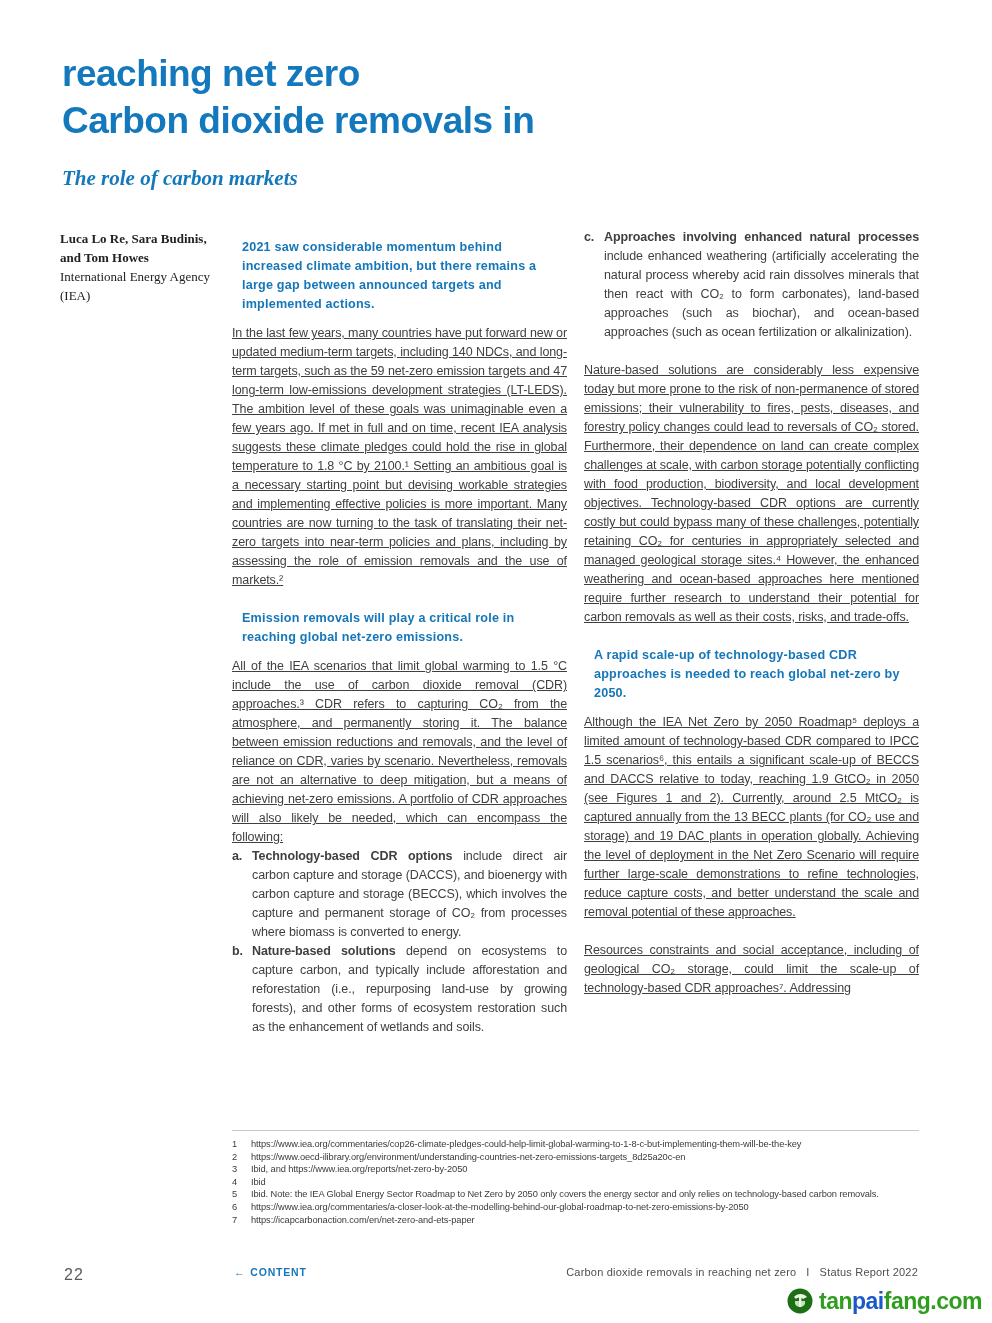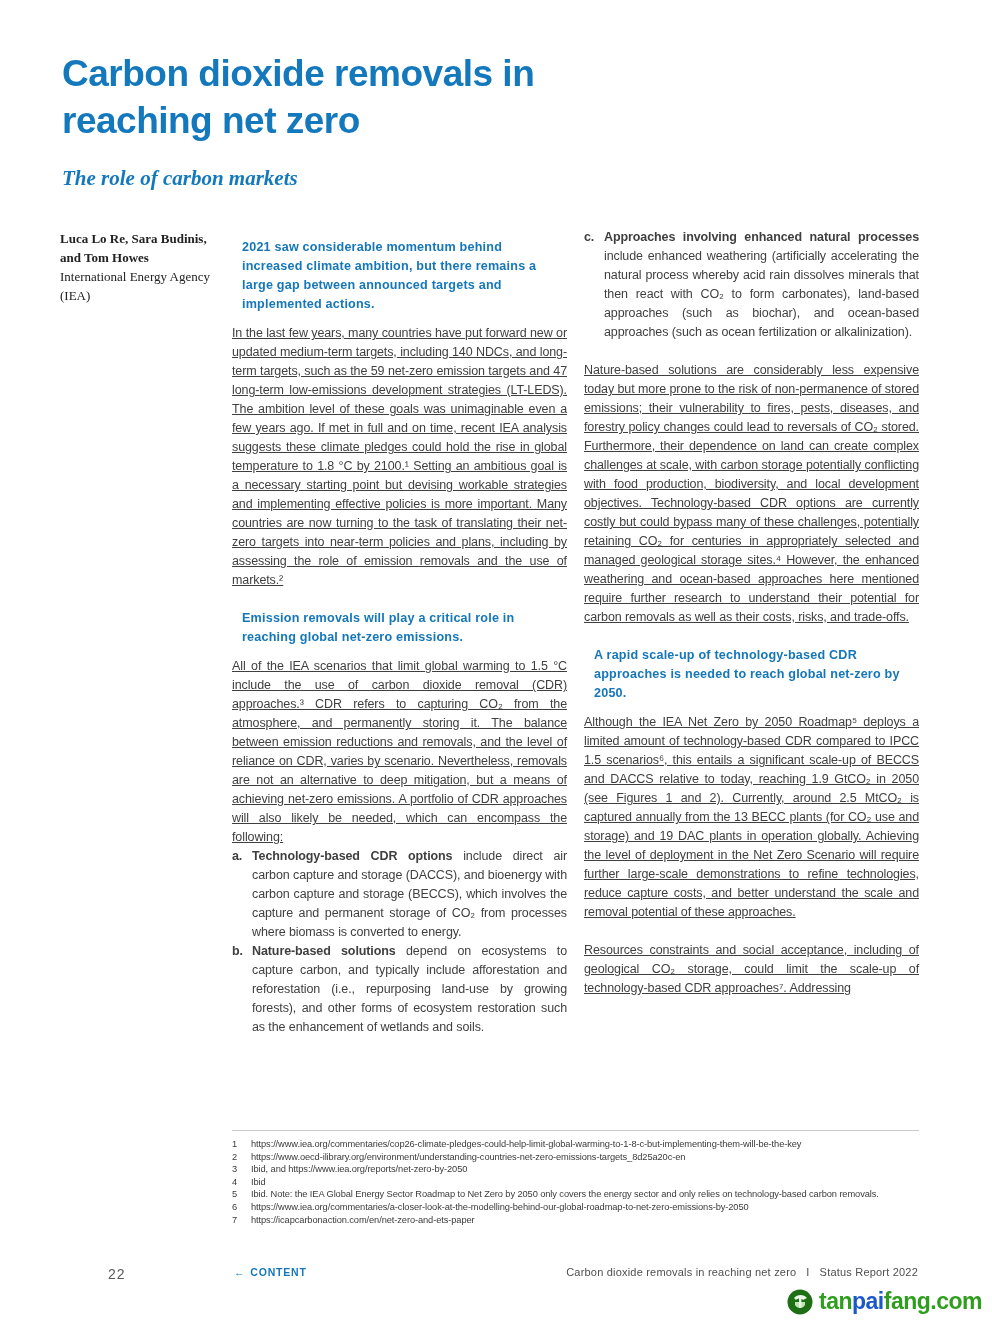--- a/index.html
+++ b/index.html
@@ -42,46 +42,46 @@
   
   .footnotes {
     position:absolute; left:232px; top:1130px; width:687px;
     border-top:1px solid #c9c9c9; padding-top:7px;
     font-size:9.3px; line-height:12.6px; color:#3b3b3b; letter-spacing:-0.1px;
   }
   .fn { display:flex; }
   .fn .num { width:19px; flex:0 0 19px; }
   .fn .txt { flex:1; color:#3b3b3b; text-decoration:none; }
   
-  .footer-pagenum { position:absolute; left:64px; top:1266px; font-size:14px; color:#5a5a5a; letter-spacing:1px;margin-left:44px; }
+  .footer-pagenum { position:absolute; left:64px; top:1266px; font-size:16px; color:#5a5a5a; letter-spacing:1px; }
   .footer-content {
     position:absolute; left:234px; top:1266px; font-size:10.5px; font-weight:bold;
     color:#1577b9; letter-spacing:0.8px; text-decoration:none; cursor:pointer;
   }
   .footer-content .arr { margin-right:5px; font-weight:bold; }
   .footer-right {
     position:absolute; right:74px; top:1266px; font-size:11px; color:#4f4f4f; letter-spacing:0.2px;
   }
   .footer-right .sep { margin:0 10px; color:#4f4f4f; }
   
-  .logo { position:absolute; right:10px; top:1288px; display:flex; align-items:flex-end; cursor:pointer; }
+  .logo { position:absolute; right:10px; top:1288px; display:flex; align-items:flex-start; cursor:pointer; }
   .logo-icon { width:26px; height:26px; margin-right:6px; }
   .logo-text { font-size:23px; font-weight:bold; letter-spacing:-0.5px; }
   .logo-text .g1 { color:#2f9e1e; }
   .logo-text .b1 { color:#1b59c8; }
   .logo-text .g2 { color:#2f9e1e; }
 </style>
 </head>
 <body>
 
 <div class="page">
 
   <div class="title">
+    <div>reaching net zero</div>
     <div>Carbon dioxide removals in</div>
-    <div>reaching net zero</div>
   </div>
   <div class="subtitle">The role of carbon markets</div>
 
   <div class="authors">
     <div class="names">Luca Lo Re, Sara Budinis, and Tom Howes</div>
     <div class="affil">International Energy Agency (IEA)</div>
   </div>
 
   <div class="col col1">
     <h3 class="sect">2021 saw considerable momentum behind increased climate ambition, but there remains a large gap between announced targets and implemented actions.</h3>

